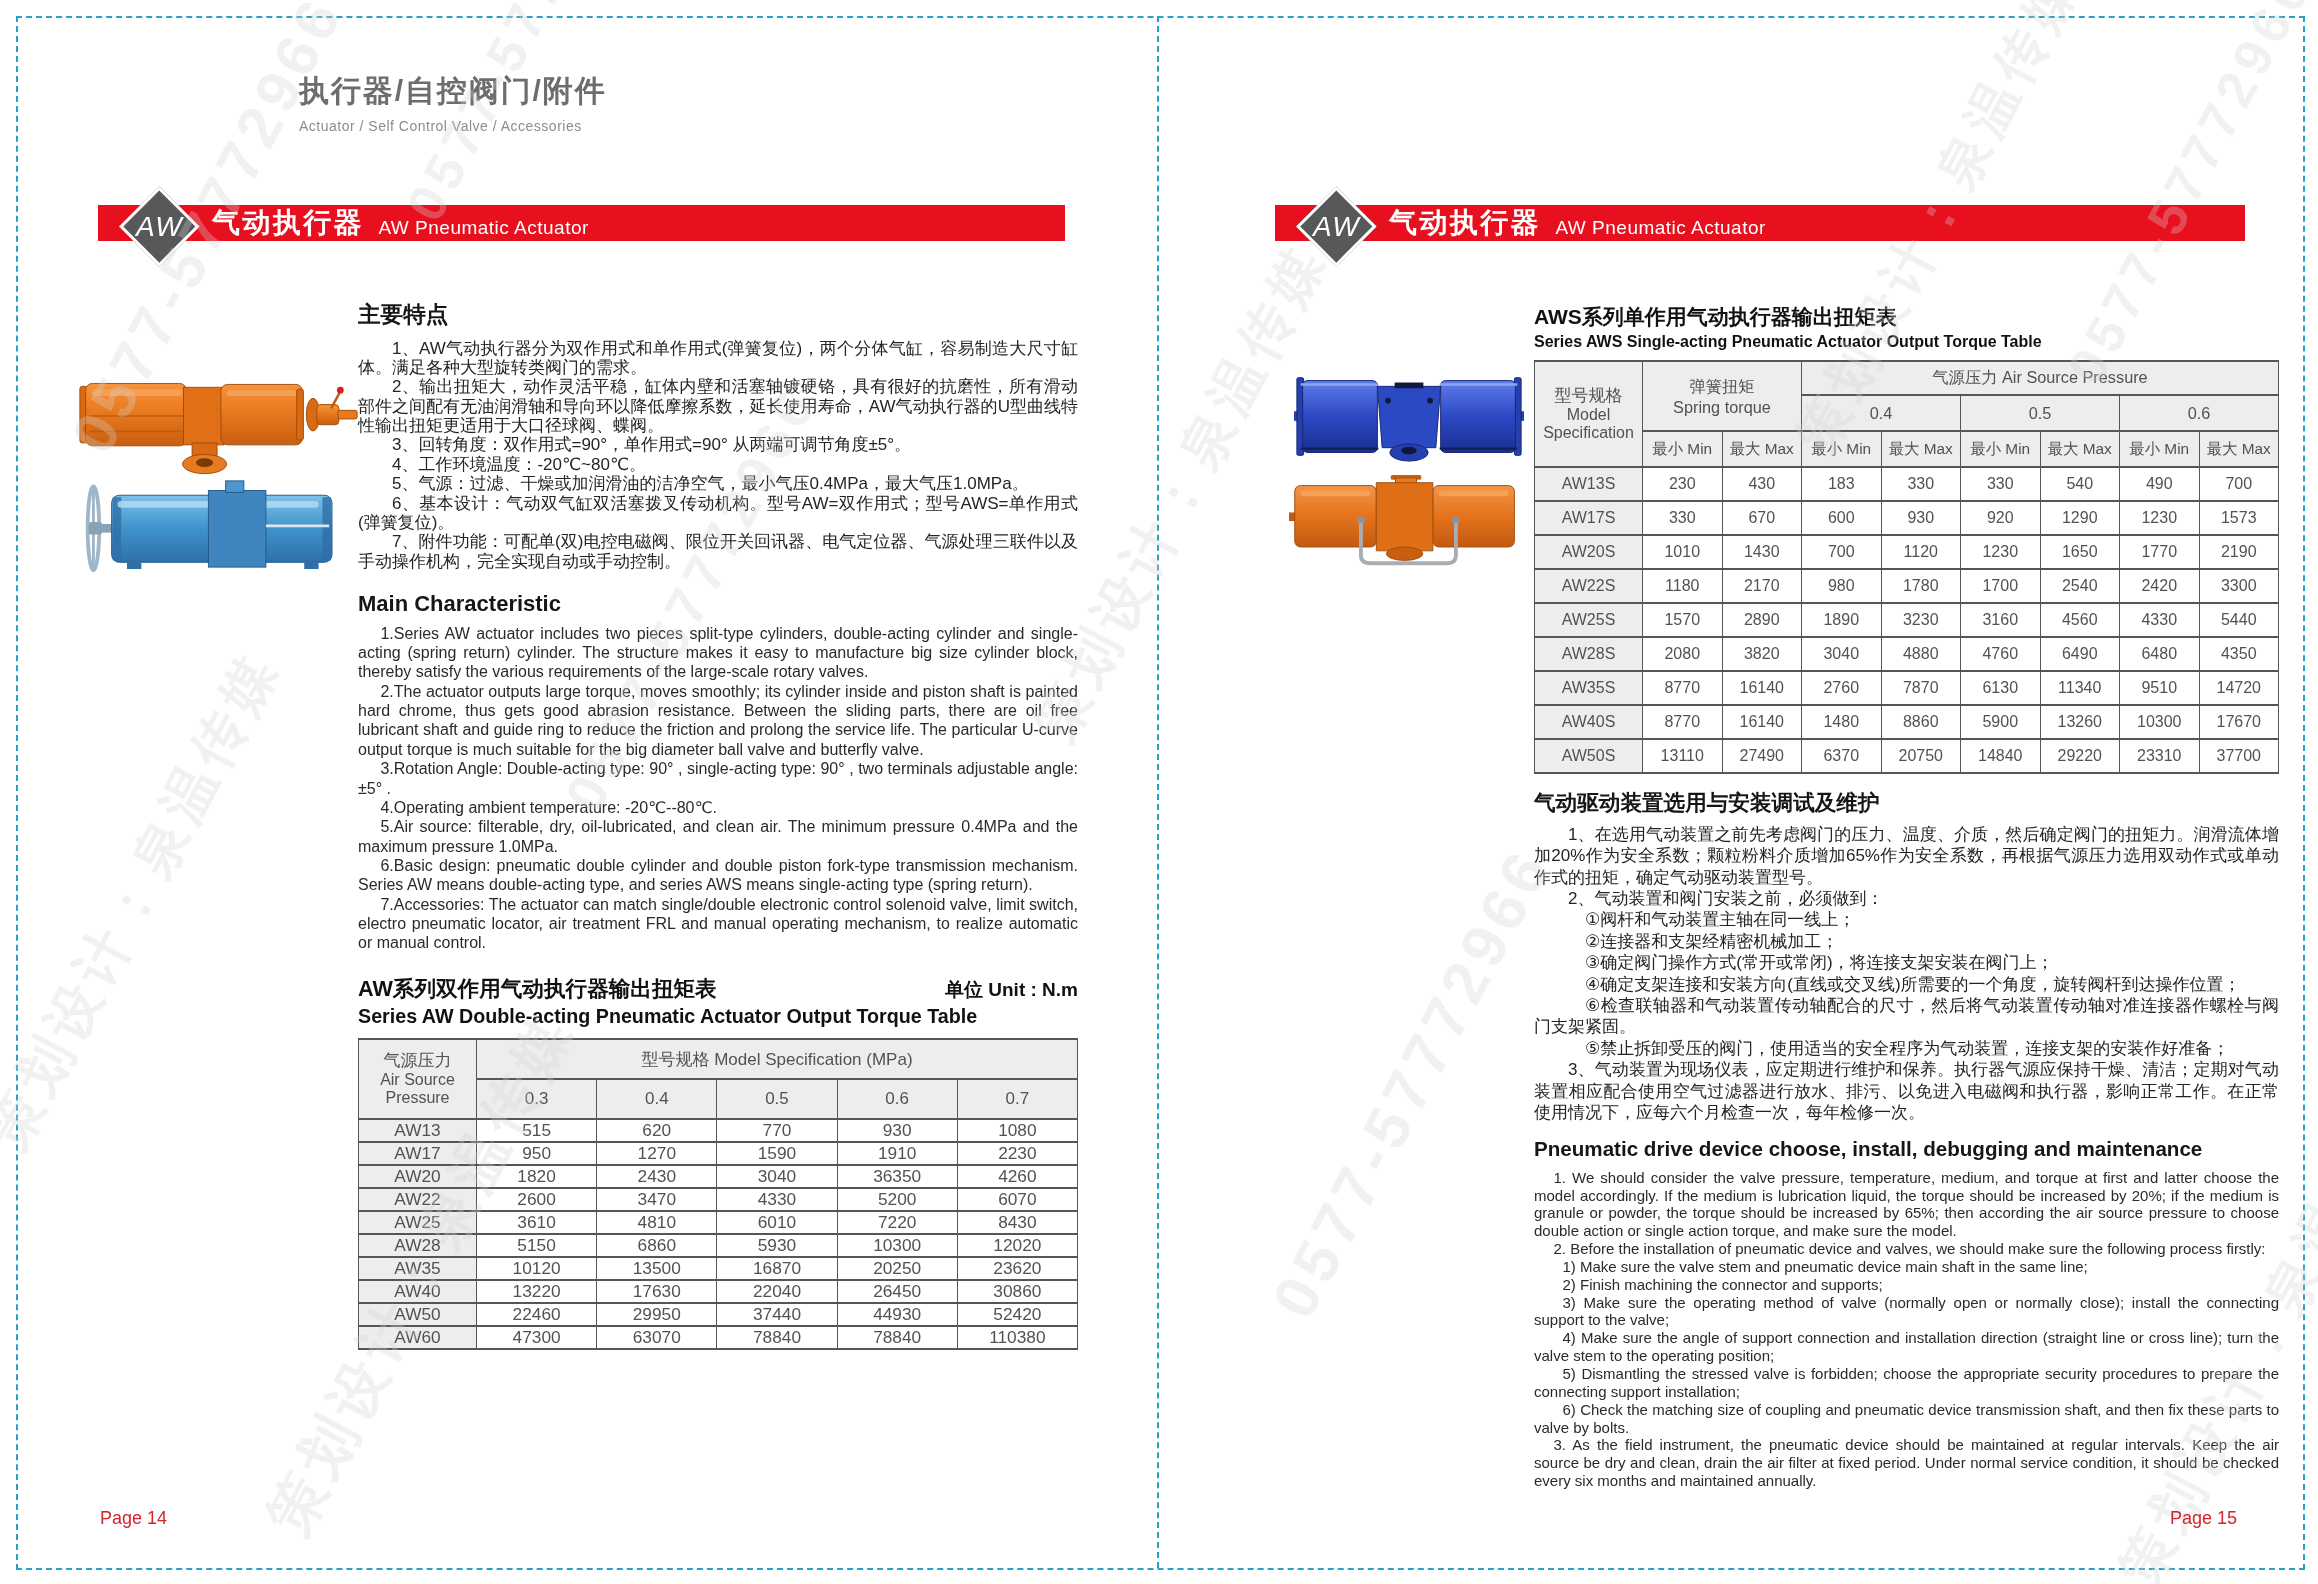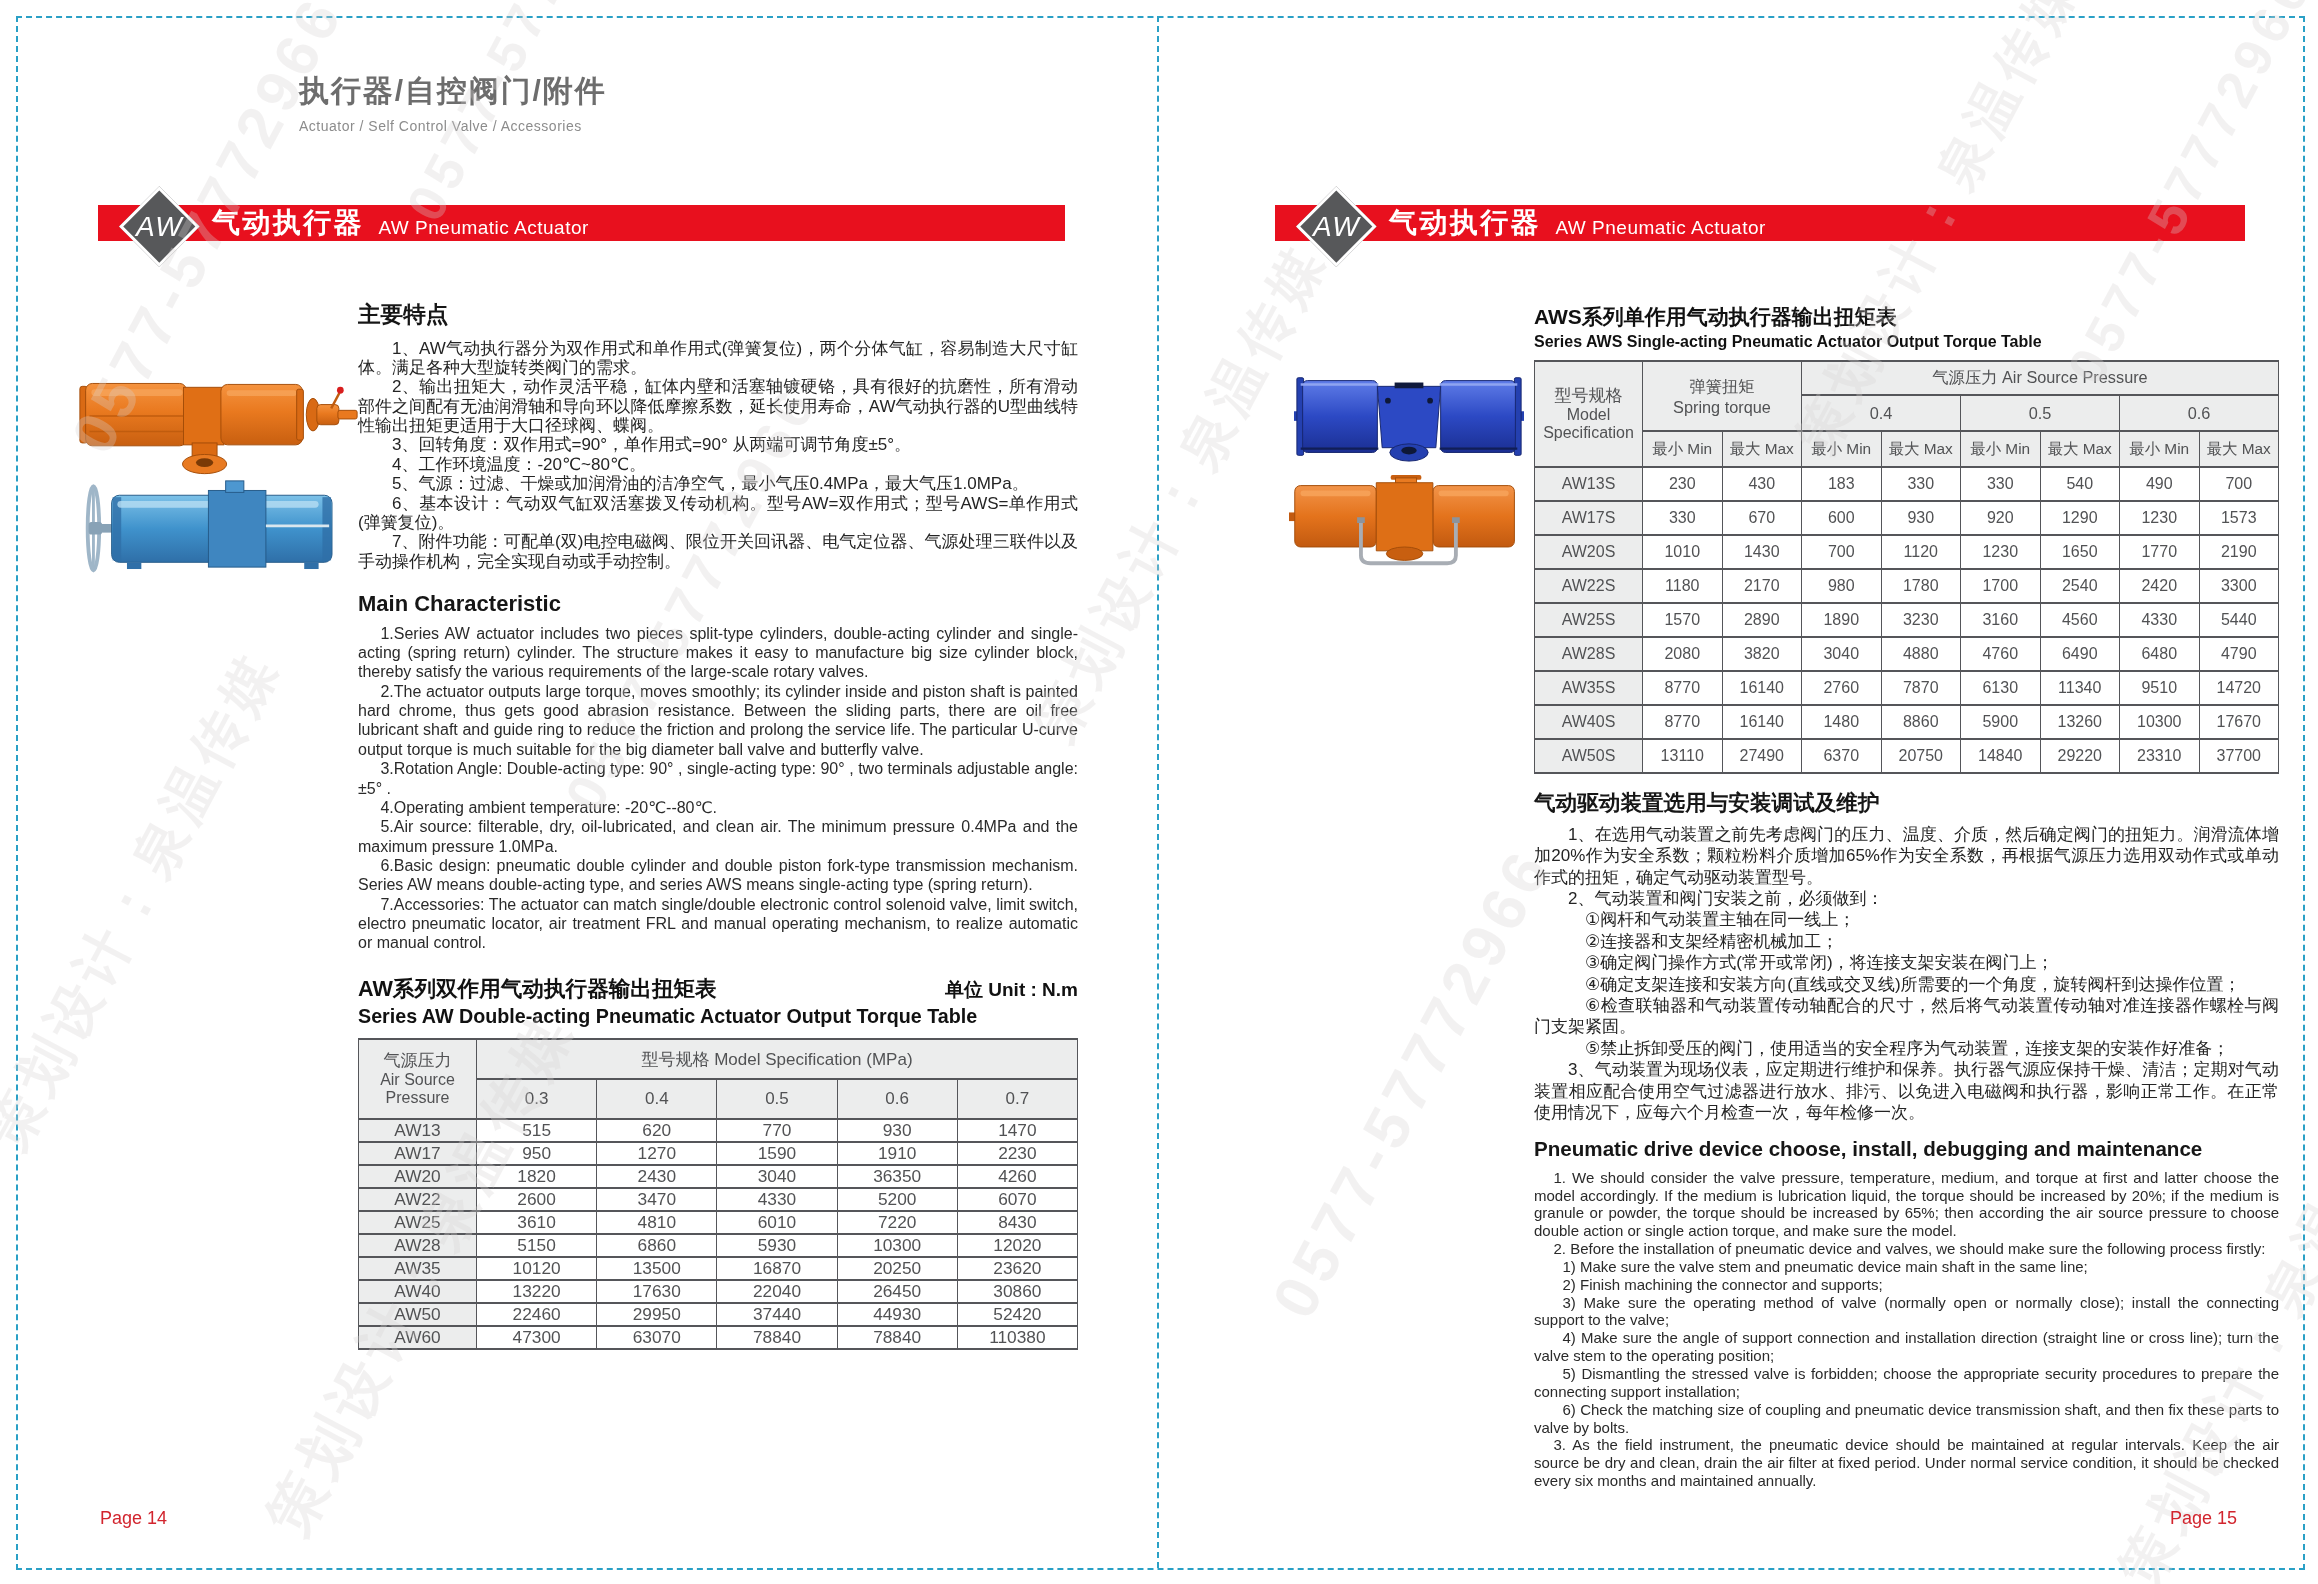--- a/index.html
+++ b/index.html
@@ -245,21 +245,21 @@
           <th>0.7</th>
         </tr>
       </thead>
       <tbody>
           <tr>
             <th>AW13</th>
             <td>515</td>
             <td>620</td>
             <td>770</td>
             <td>930</td>
-            <td>1470</td>
+            <td>1080</td>
           </tr>
           <tr>
             <th>AW17</th>
             <td>950</td>
             <td>1270</td>
             <td>1590</td>
             <td>1910</td>
             <td>2230</td>
           </tr>
           <tr>
@@ -486,21 +486,21 @@
           </tr>
           <tr>
             <th>AW28S</th>
             <td>2080</td>
             <td>3820</td>
             <td>3040</td>
             <td>4880</td>
             <td>4760</td>
             <td>6490</td>
             <td>6480</td>
-            <td>4790</td>
+            <td>4350</td>
           </tr>
           <tr>
             <th>AW35S</th>
             <td>8770</td>
             <td>16140</td>
             <td>2760</td>
             <td>7870</td>
             <td>6130</td>
             <td>11340</td>
             <td>9510</td>

